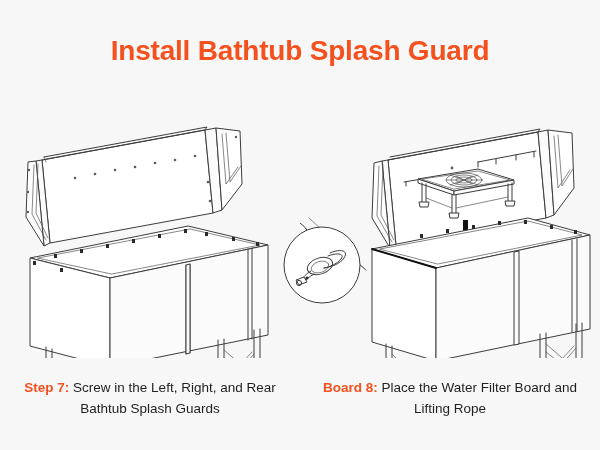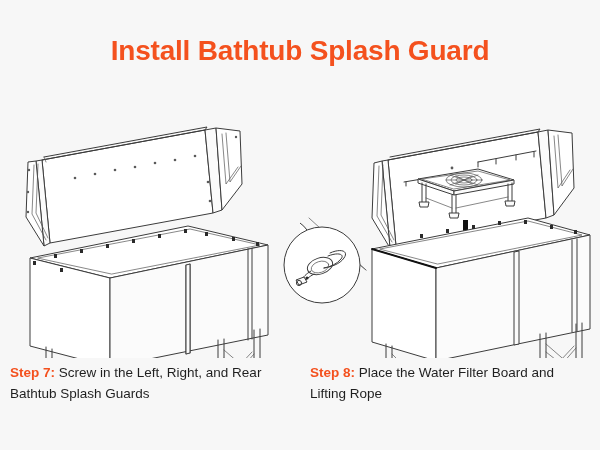--- a/index.html
+++ b/index.html
@@ -53,23 +53,23 @@
 
   .captions {
     position: absolute;
     top: 362px;
     left: 0;
     width: 600px;
     height: 60px;
   }
   .caption {
     position: absolute;
-    top: 0;
+    top: 15px;
     width: 280px;
-    text-align: left;
+    text-align: center;
     font-size: 13.5px;
     line-height: 21px;
     color: #1f1f1f;
   }
   .caption.left  { left: 10px; }
   .caption.right { left: 310px; }
   .step-label {
     color: #f4511e;
     font-weight: bold;
   }
@@ -341,17 +341,17 @@
       </g>
     </svg>
 
   </div>
 
   <div class="captions">
     <div class="caption left">
       <span class="step-label">Step 7:</span><span class="caption-text"> Screw in the Left, Right, and Rear Bathtub Splash Guards</span>
     </div>
     <div class="caption right">
-      <span class="step-label">Step 8:</span><span class="caption-text"> Place the Water Filter Board and Lifting Rope</span>
+      <span class="step-label">Board 8:</span><span class="caption-text"> Place the Water Filter Board and Lifting Rope</span>
     </div>
   </div>
 
 </div>
 
 </body></html>

